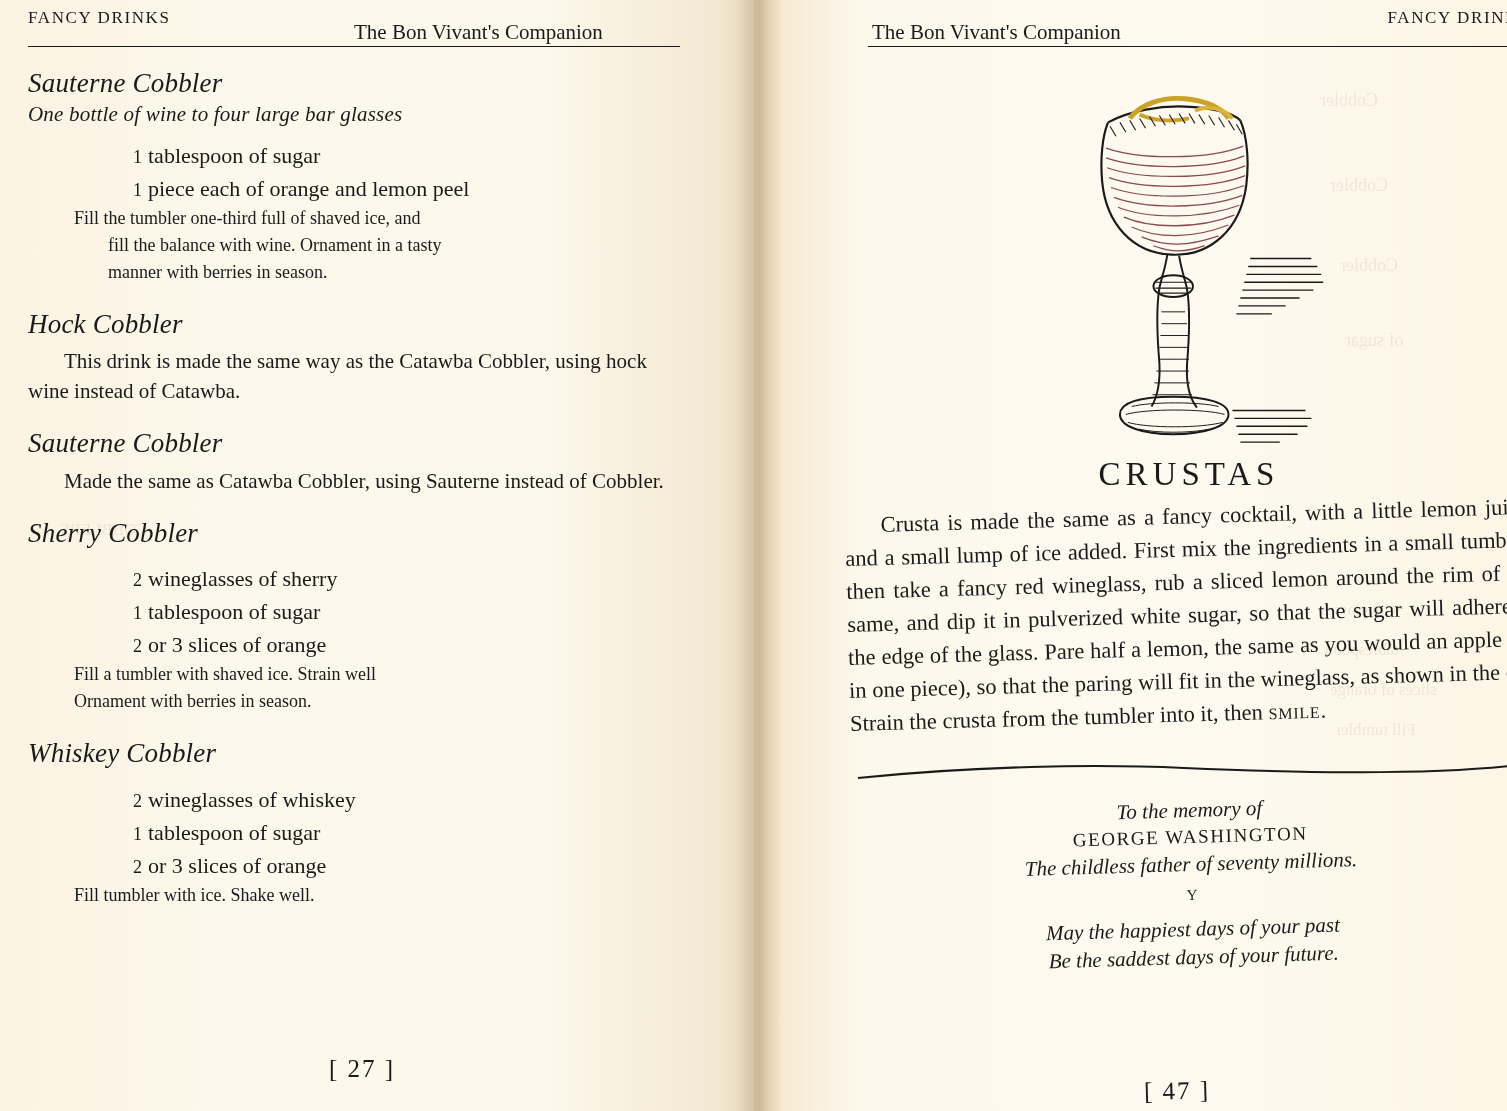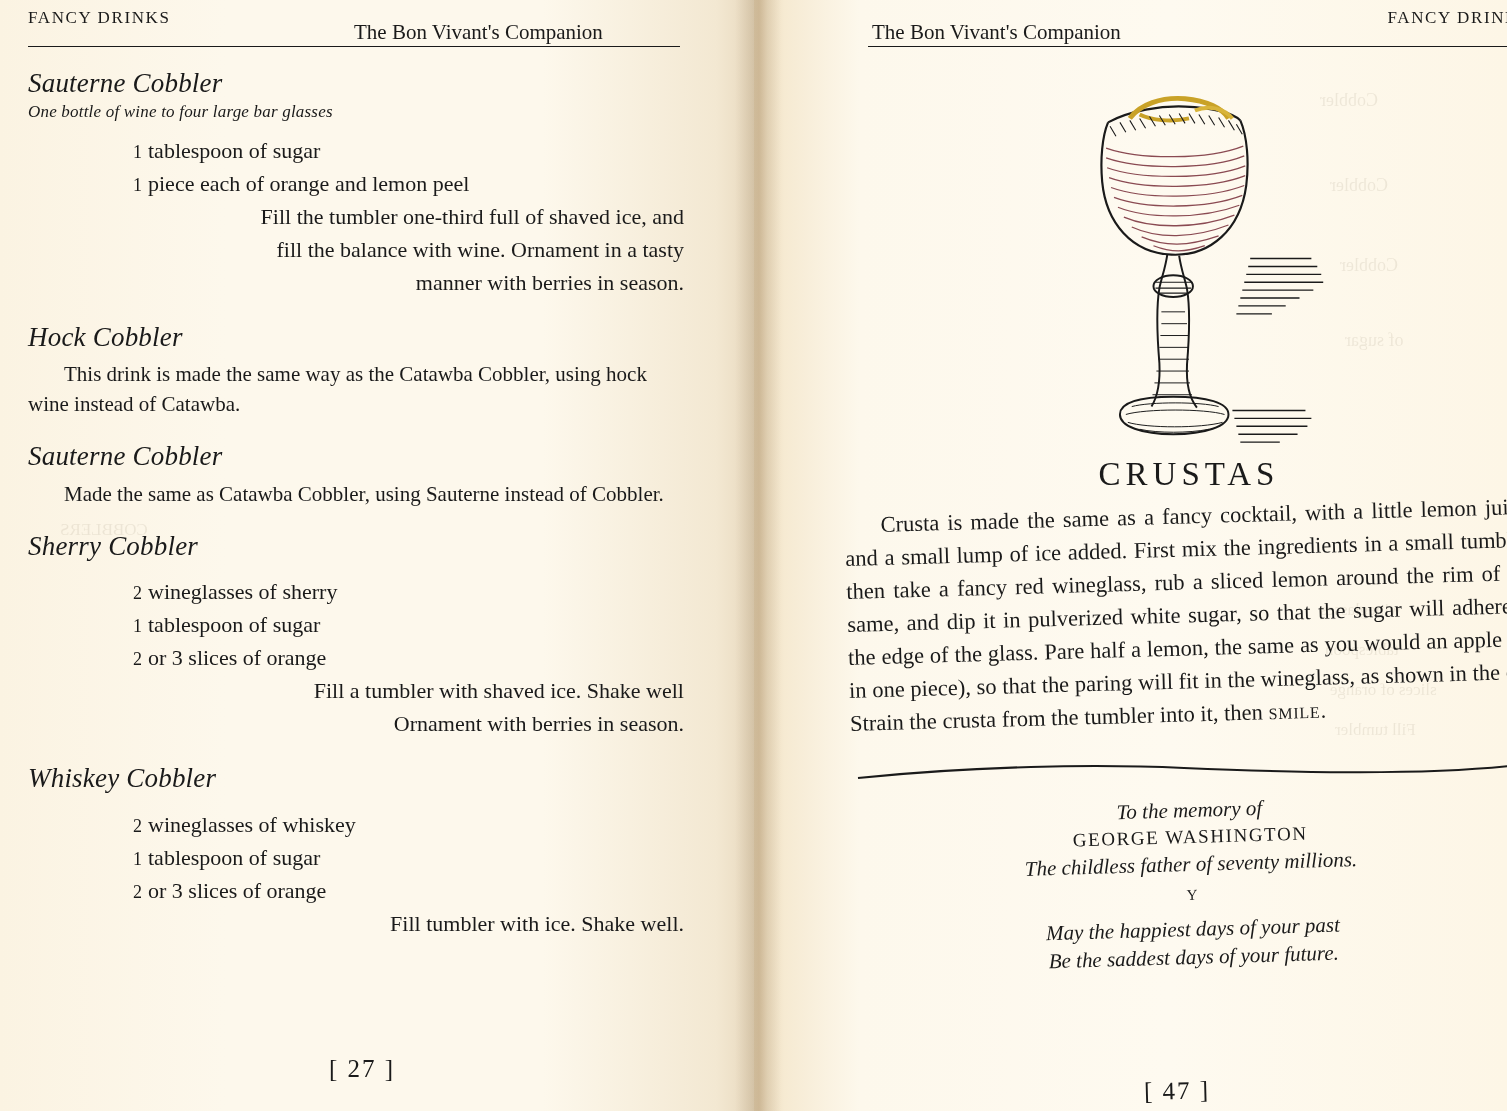--- a/index.html
+++ b/index.html
@@ -87,39 +87,38 @@
   }
   .recipe { margin-top: 22px; }
   .recipe-title {
     font-style: italic;
     font-size: 27px;
     line-height: 1.1;
     letter-spacing: 0.2px;
   }
   .recipe-sub {
     font-style: italic;
-    font-size: 17px;
+    font-size: 21px;
     margin-top: 3px;
     letter-spacing: 0.2px;
   }
   .ing {
     font-size: 22px;
     line-height: 1.5;
     margin-left: 105px;
   }
   .ing .num {
     font-size: 18px;
     letter-spacing: 0.5px;
   }
   .instr {
-    font-size: 22px;
+    font-size: 18px;
     line-height: 1.5;
-    margin-left: 90px;
+    margin-left: 46px;
     text-indent: 0;
-    text-align: right;
   }
   .instr .cont { display: block; margin-left: 34px; }
   .para {
     font-size: 21px;
     line-height: 1.42;
     margin-top: 8px;
     text-indent: 36px;
   }
 
   
@@ -255,21 +254,21 @@
         </div>
         <div class="ing">
           <span class="num">1</span>
           <span>tablespoon of sugar</span>
         </div>
         <div class="ing">
           <span class="num">2</span>
           <span>or 3 slices of orange</span>
         </div>
         <div class="instr">
-          <span>Fill a tumbler with shaved ice. Shake well</span>
+          <span>Fill a tumbler with shaved ice. Strain well</span>
           <span class="cont" style="margin-left:0;">Ornament with berries in season.</span>
         </div>
       </div>
 
       <div class="recipe" style="margin-top:24px;">
         <div class="recipe-title">Whiskey Cobbler</div>
         <div class="ing" style="margin-top:14px;">
           <span class="num">2</span>
           <span>wineglasses of whiskey</span>
         </div>

